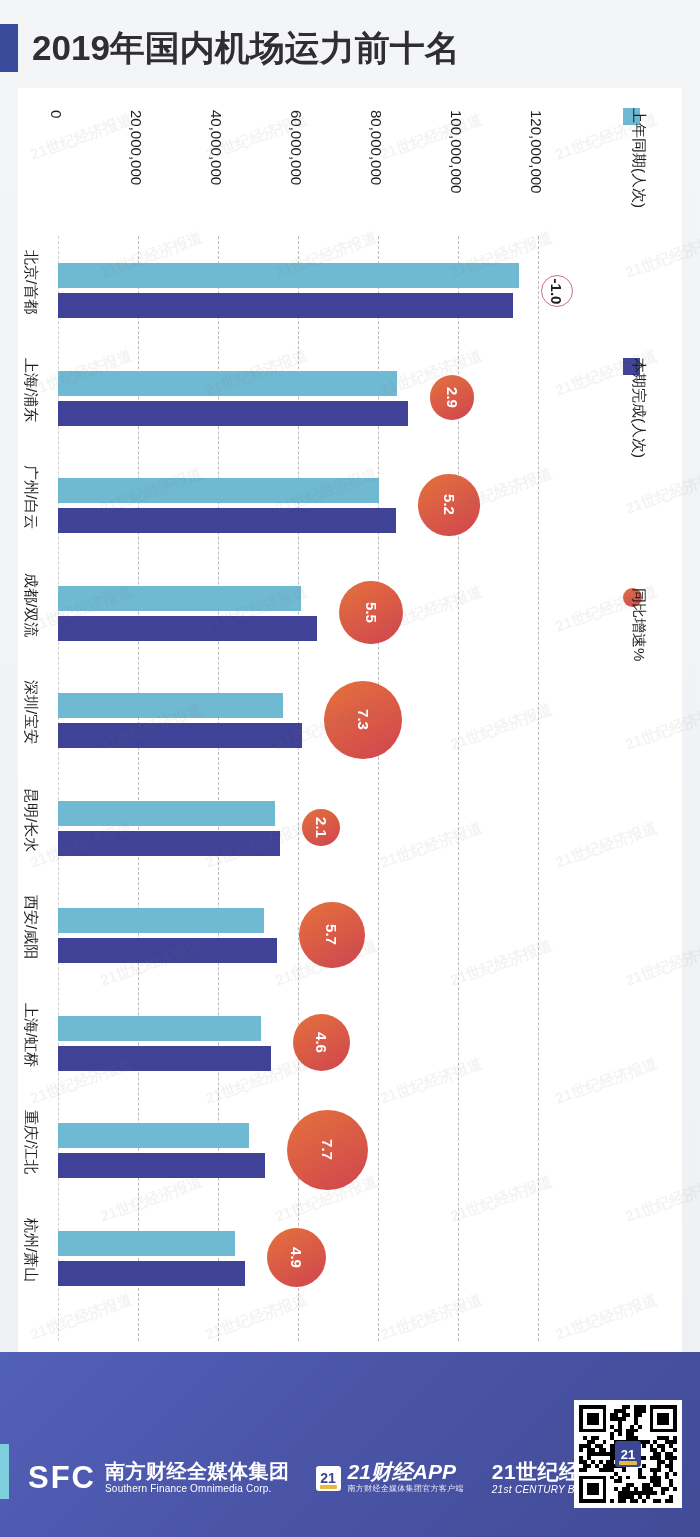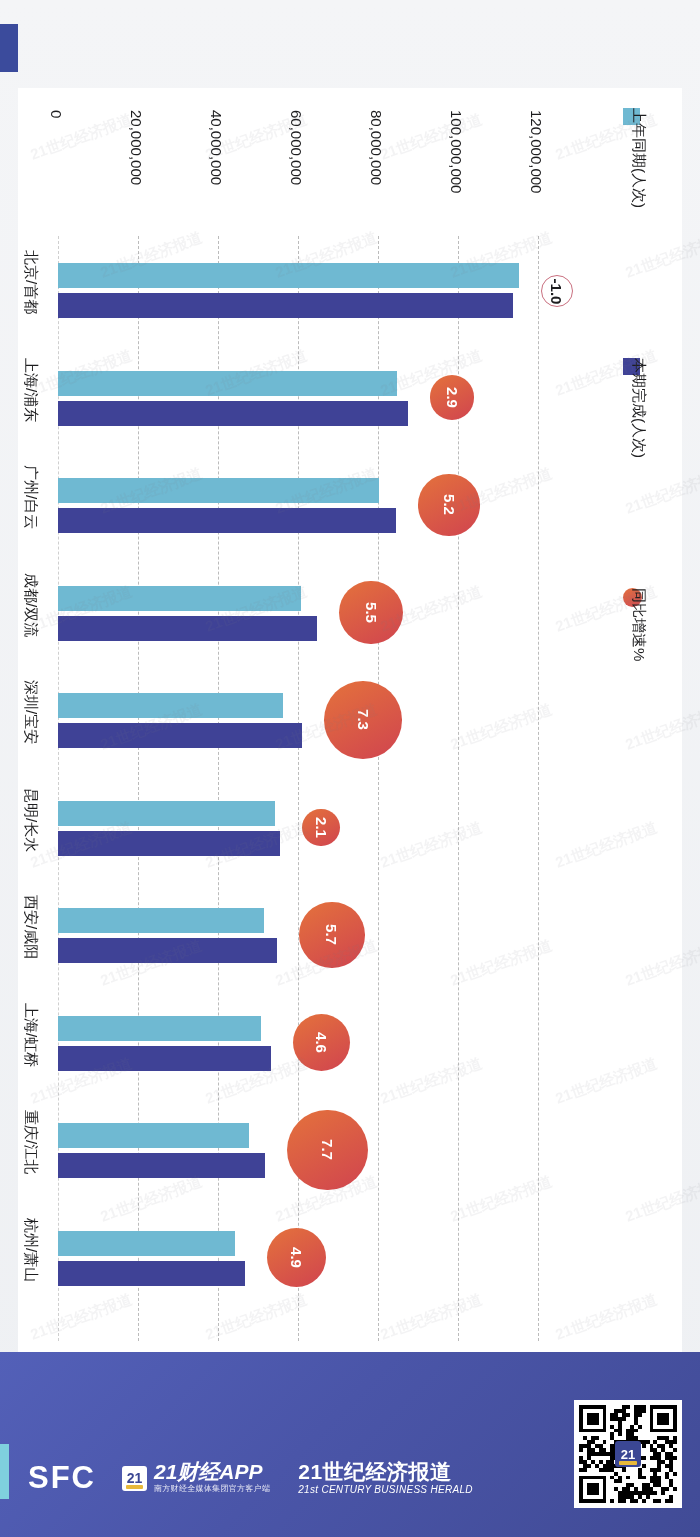--- a/index.html
+++ b/index.html
@@ -93,20 +93,21 @@
     font-size:13px;font-weight:bold;display:flex;align-items:center;justify-content:center;}
   .qr-badge::after{content:"";position:absolute;left:4px;right:4px;bottom:2px;height:4px;background:#e8b93a;border-radius:1px;}
 </style>
 </head>
 <body>
 
 <div class="page">
 
   <div class="header">
     <div class="header-accent"></div>
+    <div class="header-title">2019年国内机场运力前十名</div>
   </div>
 
   <div class="card">
     <div class="plot" id="plot">
         <div class="gridline zero" style="left: 40px;"></div>
         <div class="tick" style="left: 47px; top: 22px;">0</div>
         <div class="gridline" style="left: 120px;"></div>
         <div class="tick" style="left: 127px; top: 22px;">20,000,000</div>
         <div class="gridline" style="left: 200px;"></div>
         <div class="tick" style="left: 207px; top: 22px;">40,000,000</div>
@@ -237,20 +238,24 @@
       <div class="wm" style="left: 185px; top: 1220px;">21世纪经济报道</div>
       <div class="wm" style="left: 360px; top: 1220px;">21世纪经济报道</div>
       <div class="wm" style="left: 535px; top: 1220px;">21世纪经济报道</div>
     </div>
 
   <div class="footer">
     <div class="footer-left-bar"></div>
 
     <div class="brandrow">
       <div class="sfc-logo">SFC</div>
+      <div class="sfc-names">
+        <div class="sfc-cn">南方财经全媒体集团</div>
+        <div class="sfc-en">Southern Finance Omnimedia Corp.</div>
+      </div>
       <div style="width:26px"></div>
       <div class="b21">21</div>
       <div class="app-names">
         <div class="app-cn">21财经APP</div>
         <div class="app-sub">南方财经全媒体集团官方客户端</div>
       </div>
       <div class="herald">
         <div class="herald-cn">21世纪经济报道</div>
         <div class="herald-en">21st CENTURY BUSINESS HERALD</div>
       </div>

